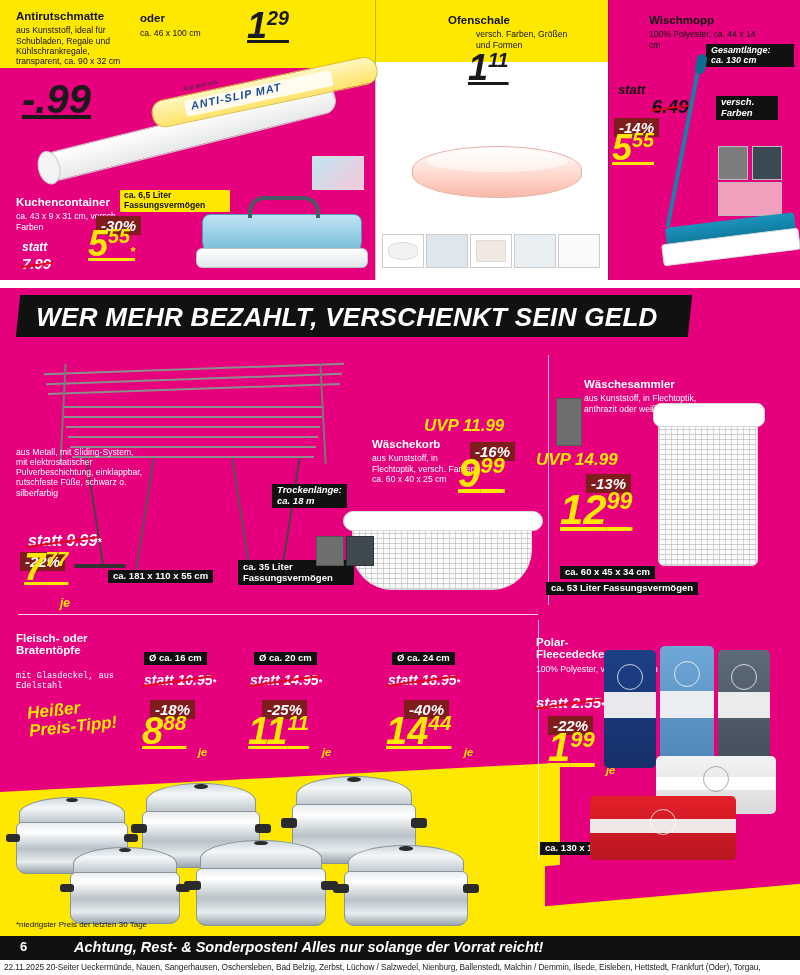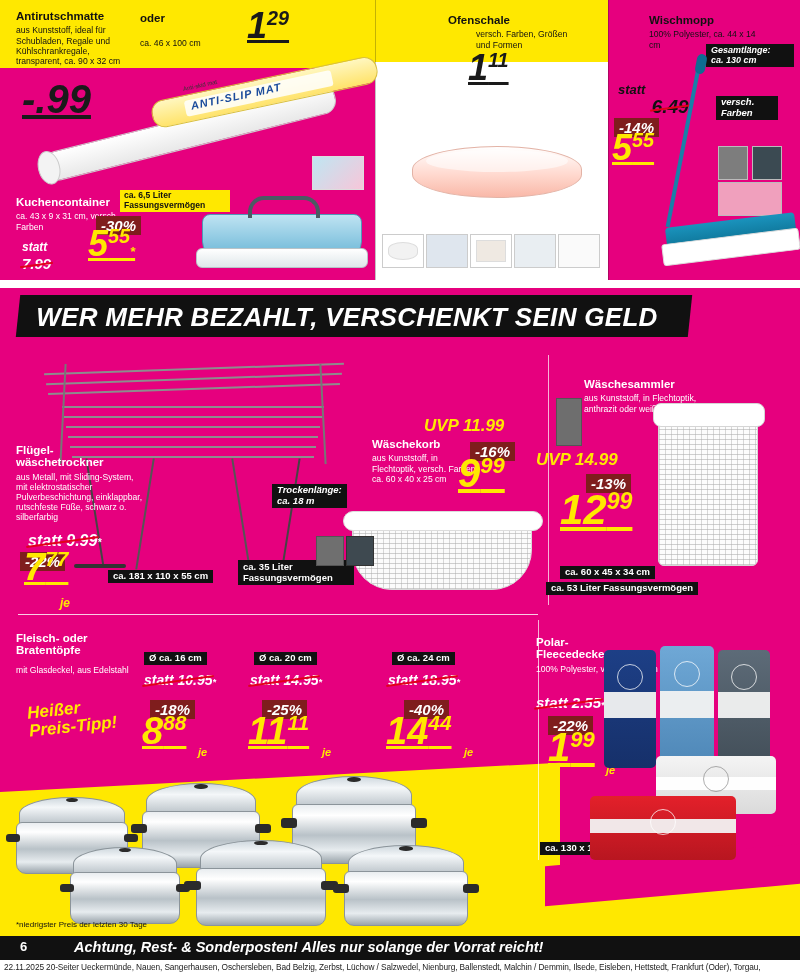--- a/index.html
+++ b/index.html
@@ -178,21 +178,21 @@
   <div class="art" style="left:150px;top:58px;width:250px;height:70px;transform:rotate(-12deg);">
     <div class="abs" style="left:0;top:18px;width:230px;height:28px;background:linear-gradient(180deg,#fff7c0,#ffe36a);border:1px solid #d9bf3d;border-radius:13px;"></div>
     <div class="abs" style="left:34px;top:24px;width:150px;height:16px;background:#ffffff;opacity:.85;border-radius:3px;"></div>
     <div class="abs" style="left:40px;top:24px;font-size:11px;font-weight:bold;color:#1b4b9b;font-style:italic;letter-spacing:1px;">ANTI-SLIP MAT</div>
     <div class="abs" style="left:36px;top:9px;font-size:6px;color:#333;">Anti-skid mat</div>
   </div>
 
   
   <div class="abs" style="left:140px;top:12px;width:95px;">
     <div class="ttl">oder</div>
-    <div class="desc" style="margin-top:14px;">ca. 46 x 100 cm</div>
+    <div class="desc" style="margin-top:4px;">ca. 46 x 100 cm</div>
   </div>
   <div class="abs pricetag" style="left:247px;top:10px;font-size:36px;">
     <span>1</span><span class="sup">29</span>
   </div>
 
   
   <div class="abs" style="left:16px;top:196px;width:110px;">
     <div class="ttl-w">Kuchencontainer</div>
     <div class="desc-w" style="margin-top:3px;">ca. 43 x 9 x 31 cm, versch. Farben</div>
   </div>
@@ -281,22 +281,20 @@
     <div class="abs" style="left:288px;top:14px;width:2px;height:100px;background:#777;transform:rotate(-3deg);"></div>
     <div class="abs" style="left:60px;top:108px;width:2px;height:110px;background:#444;transform:rotate(-9deg);"></div>
     <div class="abs" style="left:256px;top:108px;width:2px;height:110px;background:#444;transform:rotate(9deg);"></div>
     <div class="abs" style="left:110px;top:108px;width:2px;height:112px;background:#555;transform:rotate(9deg);"></div>
     <div class="abs" style="left:206px;top:108px;width:2px;height:112px;background:#555;transform:rotate(-9deg);"></div>
     <div class="abs" style="left:40px;top:214px;width:52px;height:4px;background:#333;border-radius:2px;"></div>
     <div class="abs" style="left:226px;top:214px;width:52px;height:4px;background:#333;border-radius:2px;"></div>
   </div>
 
   <div class="abs" style="left:16px;top:444px;width:130px;">
-    <div class="ttl-w" style="white-space:pre-line;">Flügel-
-wäschetrockner</div>
     <div class="desc-w" style="margin-top:3px;">aus Metall, mit Sliding-System, mit elektrostatischer Pulverbeschichtung, einklappbar, rutschfeste Füße, schwarz o. silberfarbig</div>
   </div>
   <div class="abs" style="left:28px;top:532px;color:#fff;font-weight:bold;font-style:italic;font-size:16px;">
     <span class="strike">statt 9.99</span><span style="font-size:10px;">*</span>
   </div>
   <div class="abs pct" style="left:20px;top:552px;">-22%</div>
   <div class="abs pricetag" style="left:24px;top:550px;font-size:38px;color:#ffe800;">
     <span>7</span><span class="sup">77</span>
   </div>
   <div class="abs" style="left:60px;top:596px;color:#ffe800;font-weight:bold;font-style:italic;font-size:12px;">je</div>
@@ -337,21 +335,21 @@
 
   <div class="art weave" style="left:658px;top:418px;width:100px;height:148px;background-color:#fcfcfc;border:1px solid #d8d8d8;border-radius:6px;">
     <div class="abs" style="left:-6px;top:-16px;width:112px;height:24px;background:#fff;border:1px solid #d5d5d5;border-radius:8px;"></div>
   </div>
   <div class="abs" style="left:556px;top:398px;width:26px;height:48px;background:#6e6e6e;border:1px solid #555;"></div>
 
   
   <div class="abs" style="left:16px;top:632px;width:120px;">
     <div class="ttl-w" style="white-space:pre-line;">Fleisch- oder
 Bratentöpfe</div>
-    <div class="desc-w" style="margin-top:8px;">mit Glasdeckel, aus Edelstahl</div>
+    <div class="desc-w" style="margin-top:14px;font-family:Liberation Mono, monospace;">mit Glasdeckel, aus Edelstahl</div>
   </div>
   <div class="abs" style="left:28px;top:700px;color:#ffe800;font-weight:bold;font-style:italic;font-size:17px;white-space:pre-line;line-height:1.05;transform:rotate(-6deg);">Heißer
 Preis-Tipp!</div>
 
   
   <div class="abs blackbox" style="left:144px;top:652px;font-size:9.5px;font-style:normal;">Ø ca. 16 cm</div>
   <div class="abs" style="left:144px;top:672px;color:#fff;font-weight:bold;font-style:italic;font-size:14px;">
     <span class="strike">statt 10.95</span><span style="font-size:9px;">*</span>
   </div>
   <div class="abs pct" style="left:150px;top:700px;">-18%</div>

